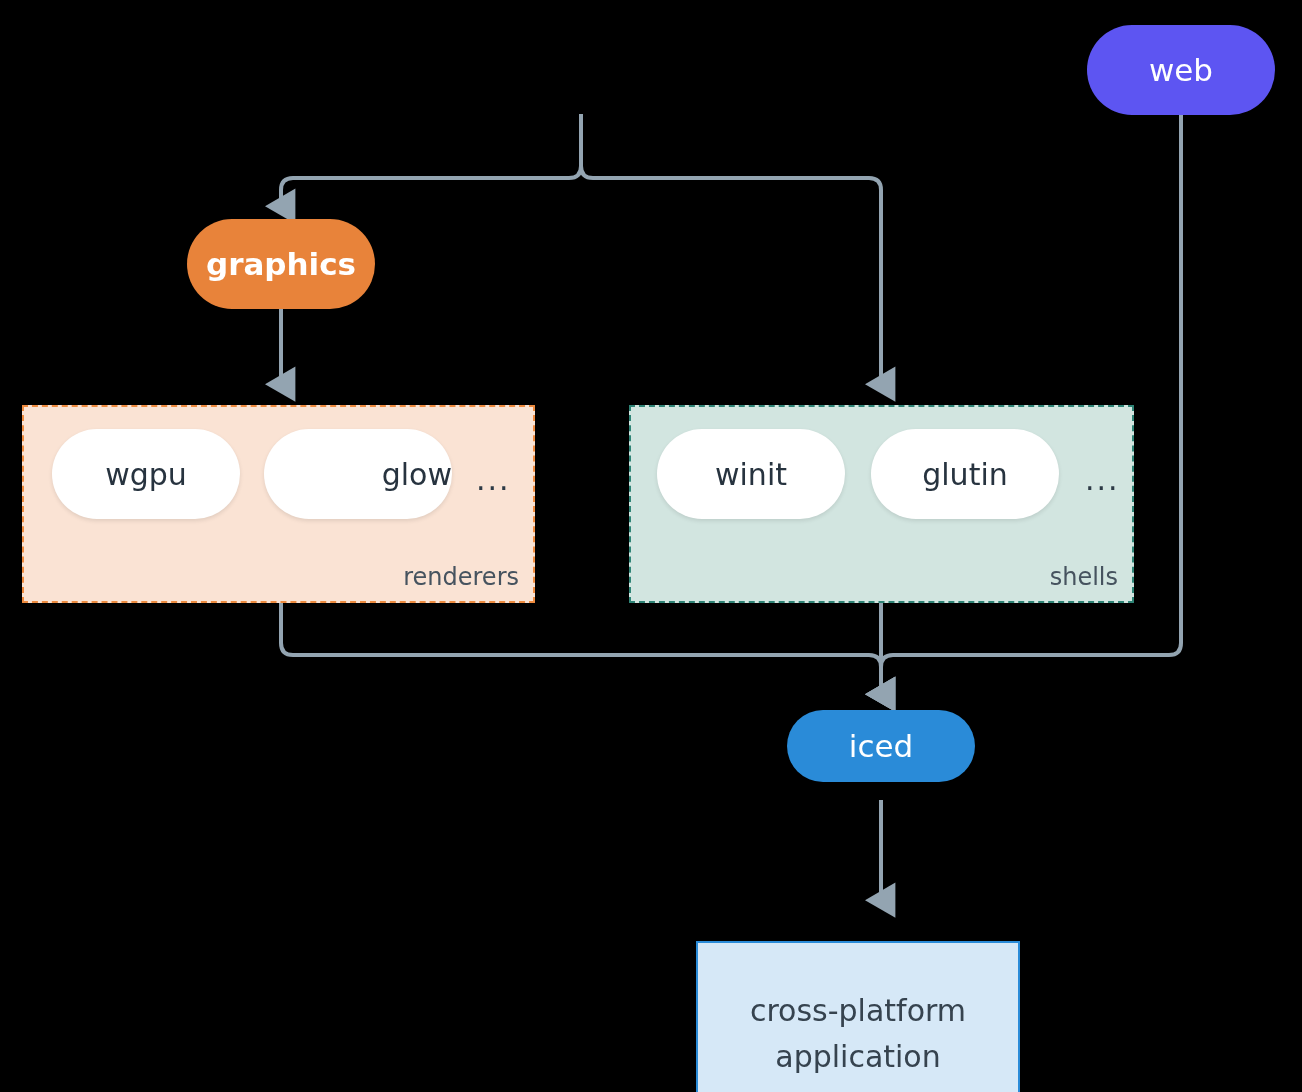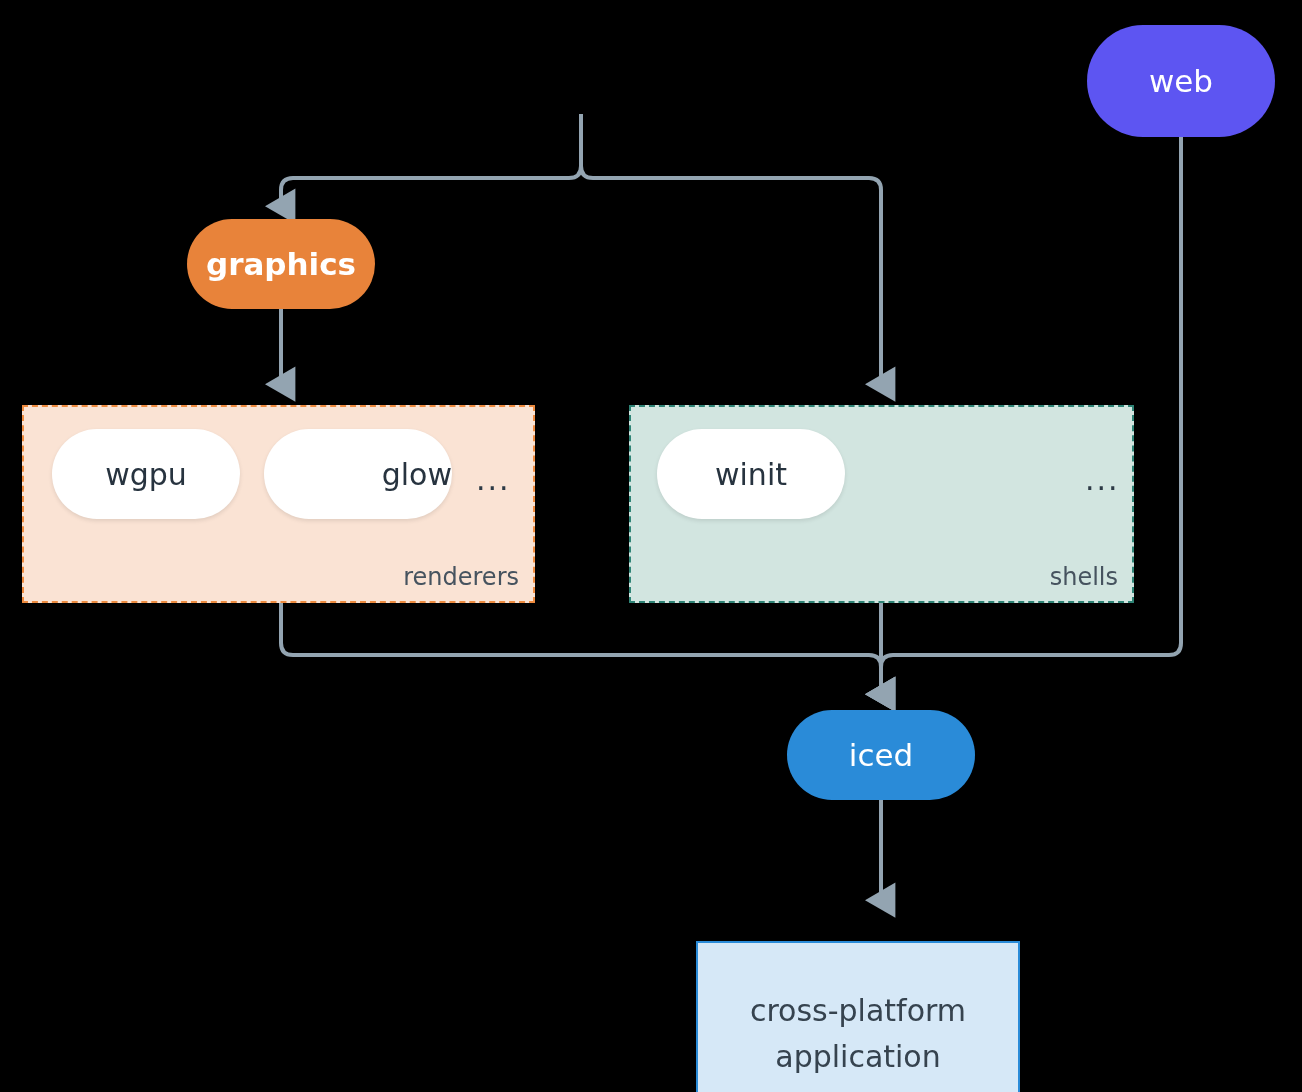--- a/index.html
+++ b/index.html
@@ -122,21 +122,21 @@
     <path d="M 281 603 L 281 643 Q 281 655 293 655 L 869 655 Q 881 655 881 667 L 881 695" fill="none" stroke="#93a4b1" stroke-width="4" marker-end="url(#arrow)"></path>
 
     <path d="M 881 603 L 881 695" fill="none" stroke="#93a4b1" stroke-width="4" marker-end="url(#arrow)"></path>
 
     <path d="M 1181 114 L 1181 643 Q 1181 655 1169 655 L 893 655 Q 881 655 881 667 L 881 695" fill="none" stroke="#93a4b1" stroke-width="4" marker-end="url(#arrow)"></path>
 
     <path d="M 881 800 L 881 901" fill="none" stroke="#93a4b1" stroke-width="4" marker-end="url(#arrow)"></path>
   </svg>
 
 
-  <div class="node pill node-web" style="left:1087px; top:25px; width:188px; height:112px;">
+  <div class="node pill node-web" style="left:1087px; top:25px; width:188px; height:90px;">
     <span>web</span>
   </div>
 
   <div class="node pill node-graphics" style="left:187px; top:219px; width:188px; height:90px;">
     <span>graphics</span>
   </div>
 
   <div class="group group-renderers" style="left:22px; top:405px; width:513px; height:198px;padding-left:12px;">
     <div class="leaf" style="left:28px; top:22px; width:188px; height:90px;">
       <span>wgpu</span>
@@ -145,25 +145,28 @@
       <span>glow</span>
     </div>
     <div class="ellipsis" style="left:452px; top:58px;">...</div>
     <div class="group-label">renderers</div>
   </div>
 
   <div class="group group-shells" style="left:629px; top:405px; width:505px; height:198px;">
     <div class="leaf" style="left:26px; top:22px; width:188px; height:90px;">
       <span>winit</span>
     </div>
+    <div class="leaf" style="left:240px; top:22px; width:188px; height:90px;">
+      <span>glutin</span>
+    </div>
     <div class="ellipsis" style="left:454px; top:58px;">...</div>
     <div class="group-label">shells</div>
   </div>
 
-  <div class="node pill node-iced" style="left:787px; top:710px; width:188px; height:90px;">
+  <div class="node pill node-iced" style="left:787px; top:710px; width:188px; height:72px;">
     <span>iced</span>
   </div>
 
   <div class="node node-app" style="left:696px; top:911px; width:324px; height:186px;margin-top:30px;">
     <span>cross-platform</span>
     <span>application</span>
   </div>
 
 </div>
 

